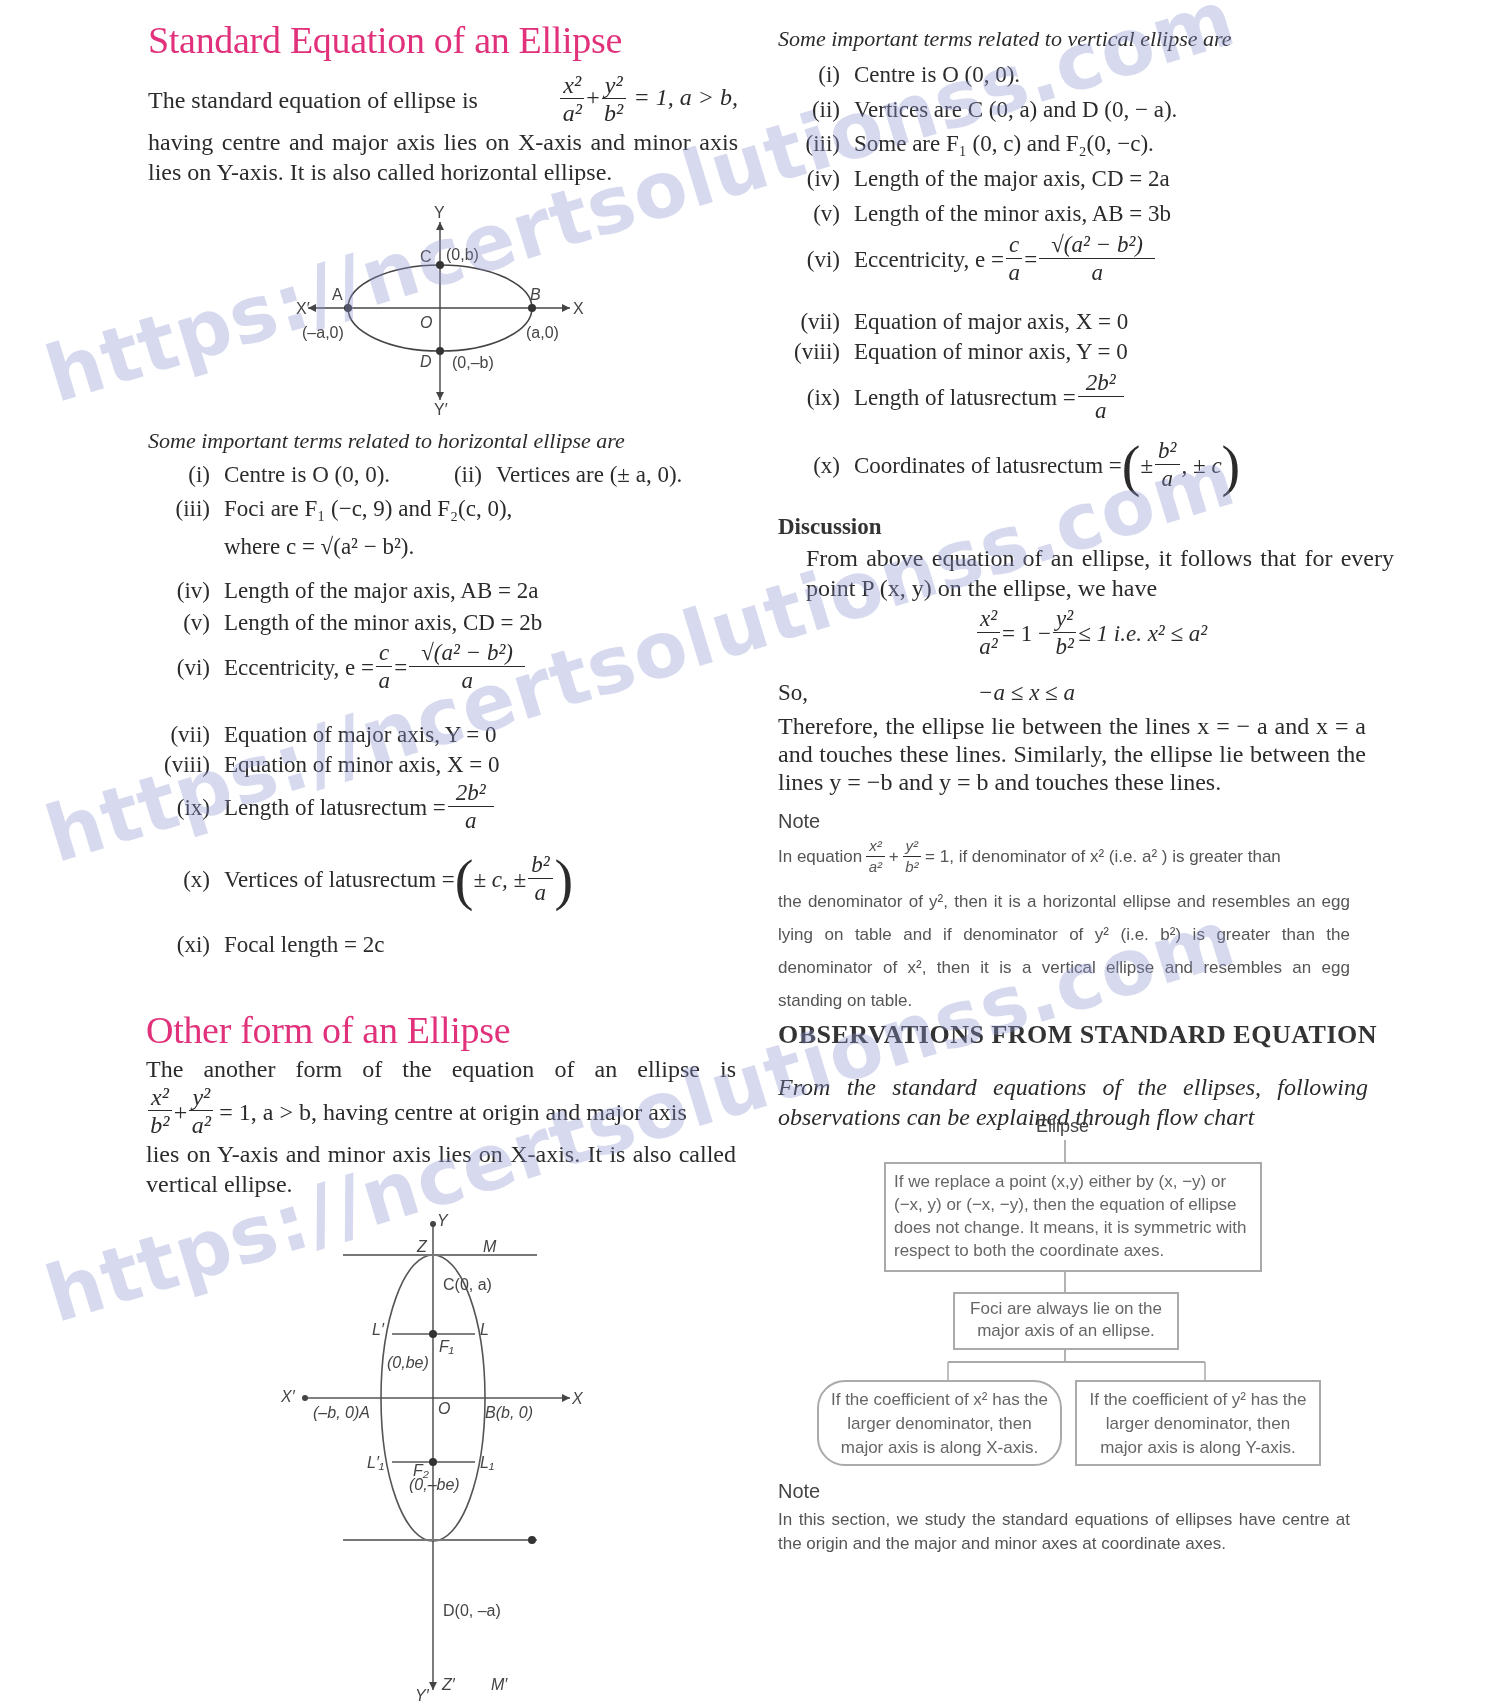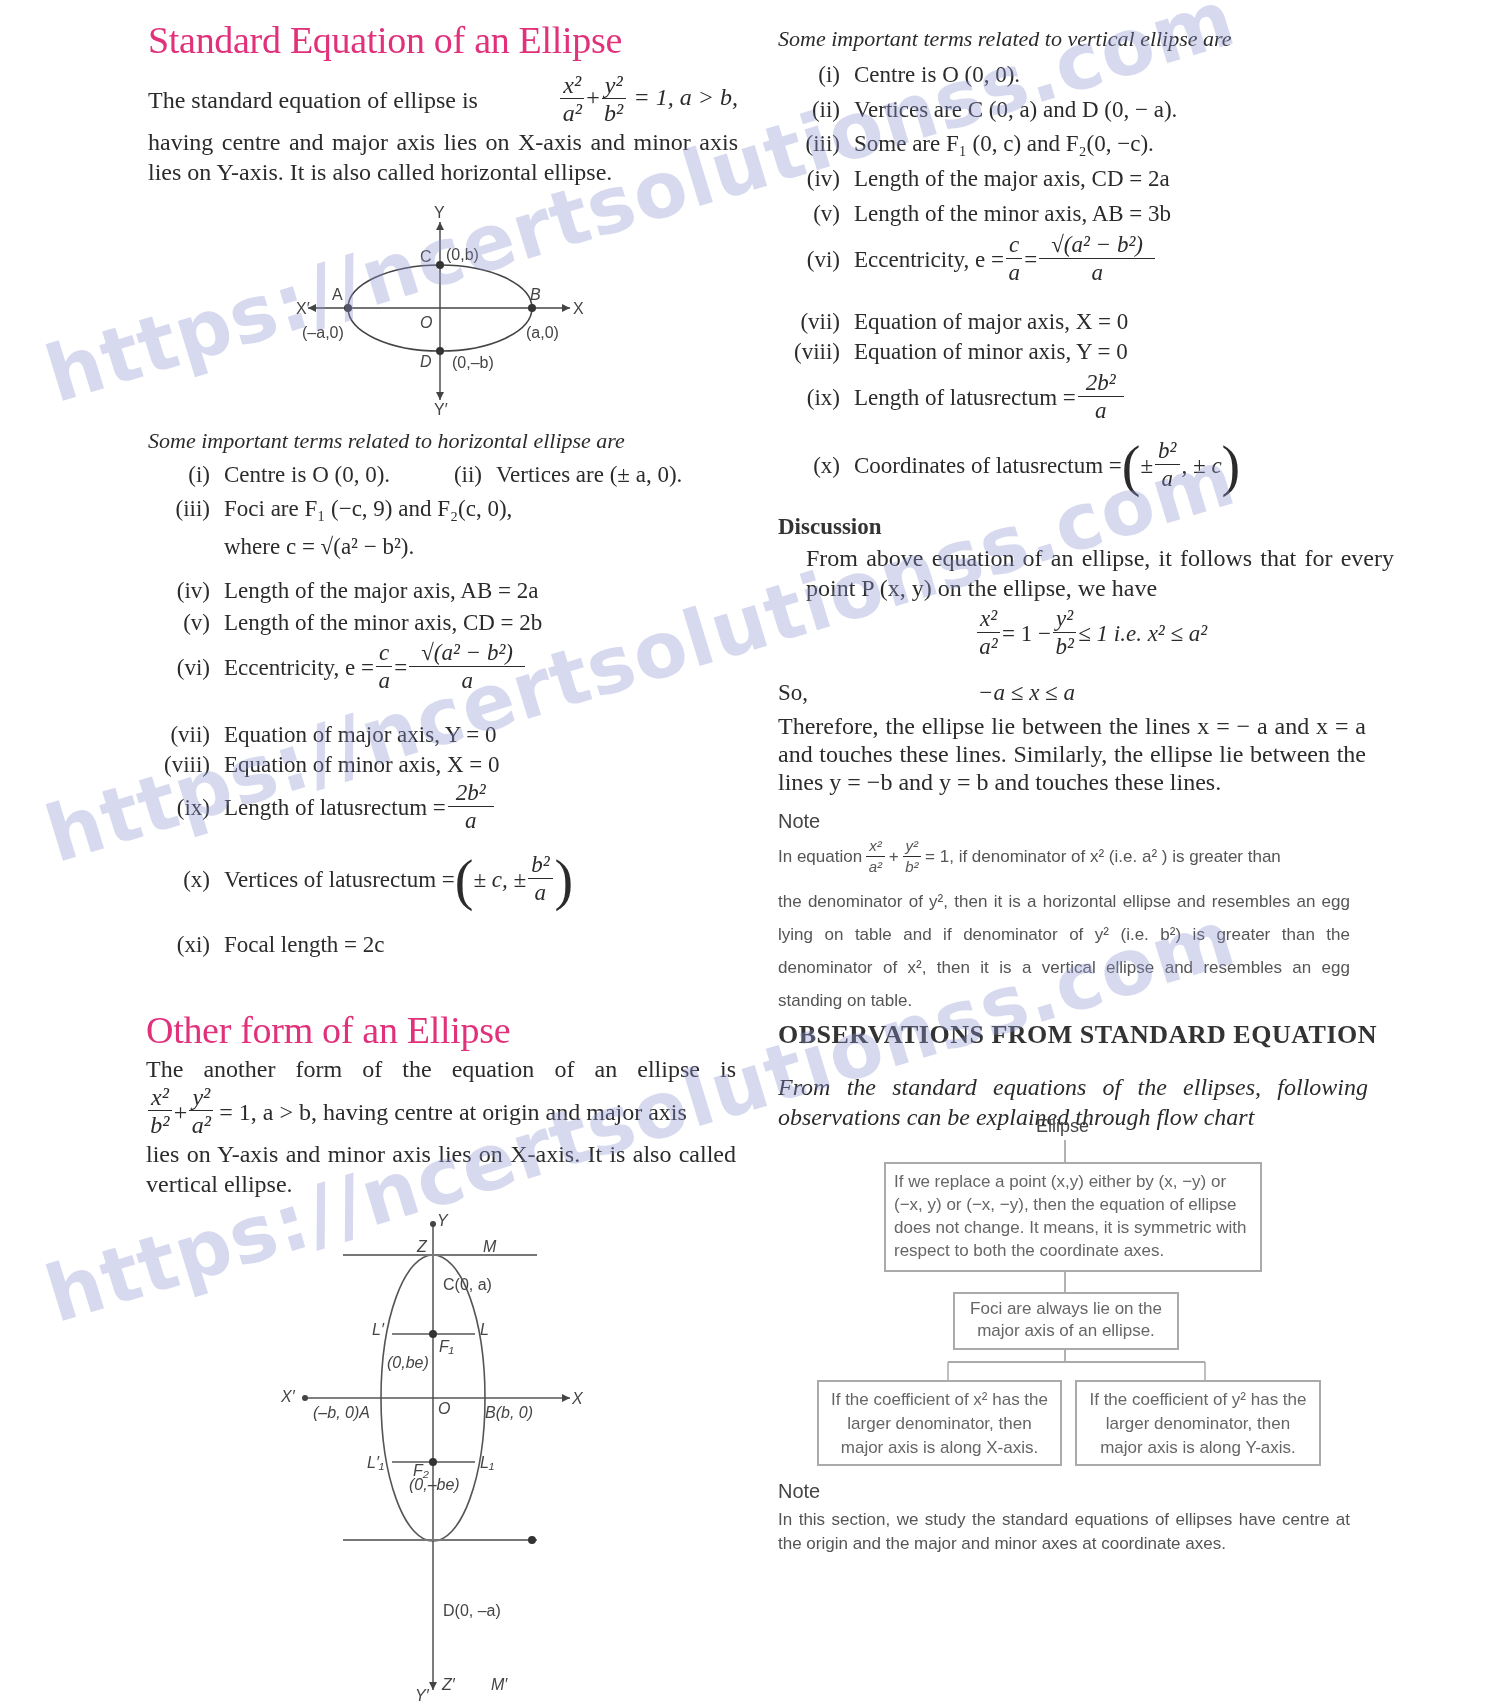--- a/index.html
+++ b/index.html
@@ -246,21 +246,21 @@
 <svg class="abs" style="left:800px; top:1140px;" width="560" height="260">
   <line x1="265" y1="0" x2="265" y2="22" stroke="#999" stroke-width="1.5"></line>
   <line x1="265" y1="130" x2="265" y2="152" stroke="#999" stroke-width="1.5"></line>
   <line x1="265" y1="208" x2="265" y2="222" stroke="#999" stroke-width="1.5"></line>
   <line x1="148" y1="222" x2="405" y2="222" stroke="#aaa" stroke-width="2"></line>
   <line x1="148" y1="222" x2="148" y2="240" stroke="#aaa" stroke-width="1.5"></line>
   <line x1="405" y1="222" x2="405" y2="240" stroke="#aaa" stroke-width="1.5"></line>
 </svg>
 <div class="box" style="left:884px; top:1162px; width:378px; height:110px; text-align:left; line-height:23px;">If we replace a point (x,y) either by (x, −y) or (−x, y) or (−x, −y), then the equation of ellipse does not change. It means, it is symmetric with respect to both the coordinate axes.</div>
 <div class="box" style="left:953px; top:1292px; width:226px; height:58px; line-height:22px; padding:4px 8px;">Foci are always lie on the major axis of an ellipse.</div>
-<div class="box" style="left:817px; top:1380px; width:245px; height:86px;">If the coefficient of x² has the larger denominator, then major axis is along X-axis.</div>
+<div class="box" style="left:817px; top:1380px; width:245px; height:86px;border-radius:28px;">If the coefficient of x² has the larger denominator, then major axis is along X-axis.</div>
 <div class="box" style="left:1075px; top:1380px; width:246px; height:86px;">If the coefficient of y² has the larger denominator, then major axis is along Y-axis.</div>
 
 <div class="abs sans" style="left:778px; top:1480px; font-size:20px; color:#444;">Note</div>
 <div class="abs note-text" style="left:778px; top:1508px; width:572px;">In this section, we study the standard equations of ellipses have centre at the origin and the major and minor axes at coordinate axes.</div>
 
 <div class="wm" style="left:62px; top:330px;">https://ncertsolutionss.com</div>
 <div class="wm" style="left:62px; top:790px;">https://ncertsolutionss.com</div>
 <div class="wm" style="left:62px; top:1250px;">https://ncertsolutionss.com</div>
 
 </body></html>

